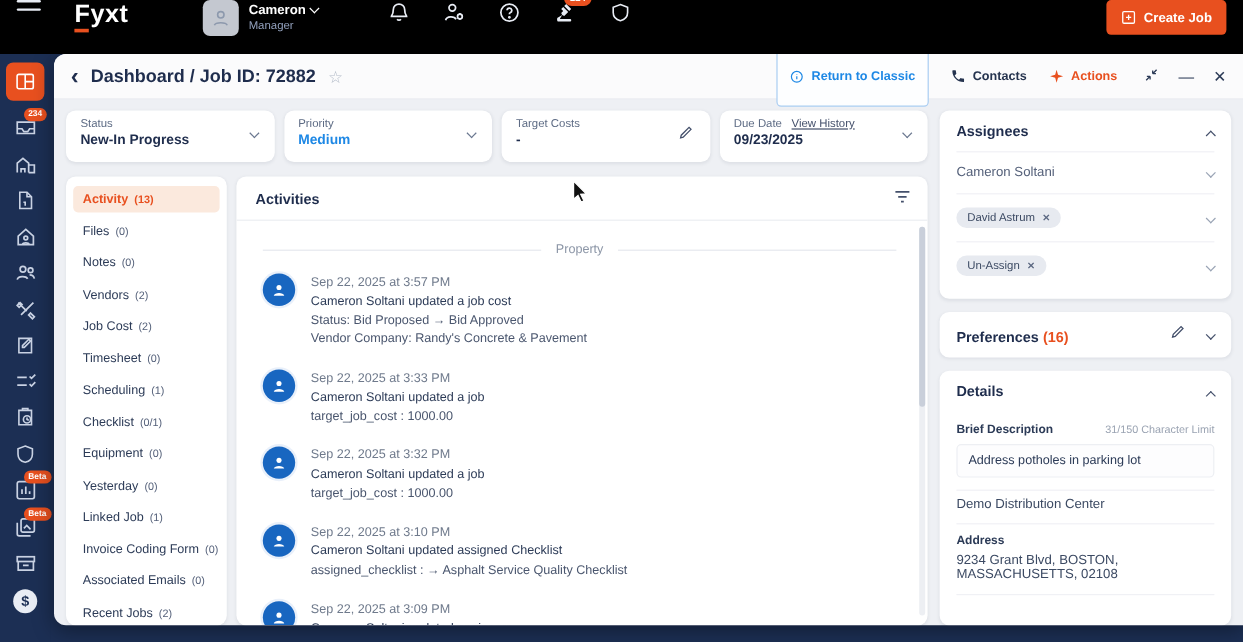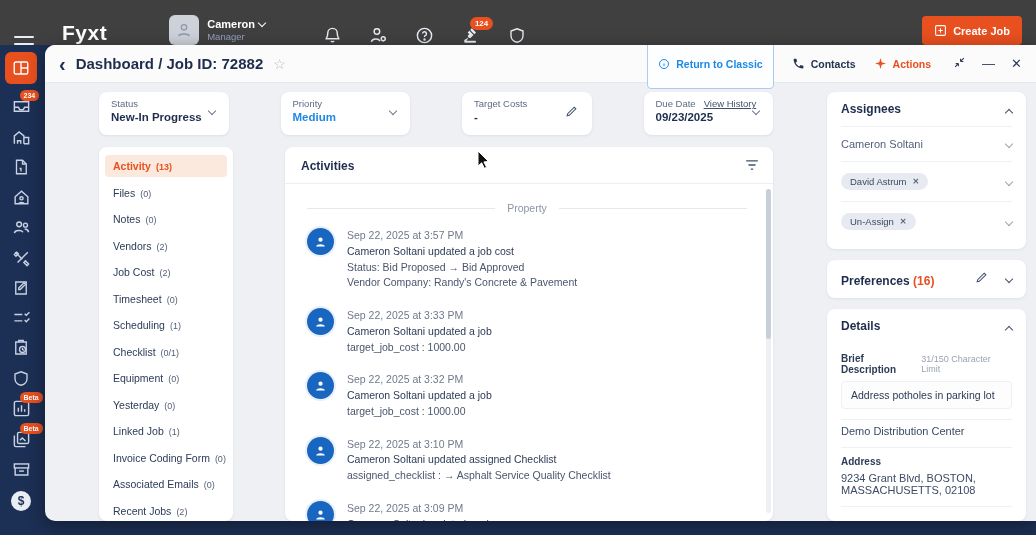--- a/index.html
+++ b/index.html
@@ -1,21 +1,21 @@
 <!DOCTYPE html>
 <html><head>
 <meta charset="utf-8">
 <style>
   * { margin:0; padding:0; box-sizing:border-box; }
   html,body { width:1036px; height:535px; overflow:hidden; }
   body { background:#1c2f54; font-family:"Liberation Sans", sans-serif; position:relative; }
 
   
-  .navbar { position:absolute; top:0; left:0; width:1036px; height:45px; background:#404040;
-            display:flex; align-items:flex-end; padding:0 14px; color:#fff; }
+  .navbar { position:absolute; top:0; left:0; width:1036px; height:45px; background:#000000;
+            display:flex; align-items:flex-start; padding:0 14px; color:#fff; }
   .burger { width:20px; display:flex; flex-direction:column; gap:5px; cursor:pointer; }
   .burger i { display:block; height:2px; background:#e8ecf4; border-radius:2px; }
   .logo-wrap { position:relative; margin-left:28px; }
   .logo { font-size:21px; font-weight:bold; letter-spacing:.5px; color:#fff; }
   .logo-wrap::after { content:""; position:absolute; left:0; bottom:-3px; width:12px; height:3px; background:#e8501f; }
   .nav-user { display:flex; align-items:center; gap:8px; margin-left:62px; }
   .nav-avatar { width:30px; height:30px; border-radius:6px; background:rgba(230,235,245,.85);
                 display:flex; align-items:center; justify-content:center; color:#8d99ad; }
   .nav-user-names { line-height:1.2; }
   .nav-user-name { font-size:11px; font-weight:bold; color:#fff; }
@@ -54,21 +54,21 @@
              background:#fdfeff; color:#1e88e5; font-size:10.5px; font-weight:bold; padding:18px 10px; cursor:pointer; }
   .hdr-link { display:flex; align-items:center; gap:6px; font-size:10.5px; font-weight:bold; color:#26344f; cursor:pointer; }
   .hdr-link.orange { color:#e8501f; }
   .win-ctl { display:flex; align-items:center; gap:16px; color:#2c3b57; margin-left:4px; }
   .win-ctl span { cursor:pointer; font-size:13px; }
 
   .modal-body { position:absolute; top:38px; left:0; right:0; bottom:0; display:flex; gap:10px; padding:9px 10px 0 10px; }
   .left-col { flex:1; display:flex; flex-direction:column; gap:12px; min-width:0; }
   .right-col { width:243px; display:flex; flex-direction:column; gap:11px; }
 
-  .card { background:#fff; border-radius:8px; box-shadow:0 1px 3px rgba(25,39,70,.08);margin-left:44px; }
+  .card { background:#fff; border-radius:8px; box-shadow:0 1px 3px rgba(25,39,70,.08); }
 
   
   .cards-row { display:flex; gap:8px; height:43px; }
   .scard { flex:1; position:relative; padding:6px 12px; }
   .scard .lbl { font-size:9.5px; color:#5d6b84; }
   .scard .val { font-size:11.5px; font-weight:bold; color:#1f2d4d; margin-top:2px; }
   .scard .val.blue { color:#1e88e5; }
   .scard .chev-r { position:absolute; right:14px; top:16px; color:#6b7florida; color:#6b7890; }
   .view-hist { font-size:9.5px; color:#44506b; text-decoration:underline; margin-left:8px; cursor:pointer; }
   .pencil { position:absolute; right:14px; top:12px; color:#44506b; cursor:pointer; }

